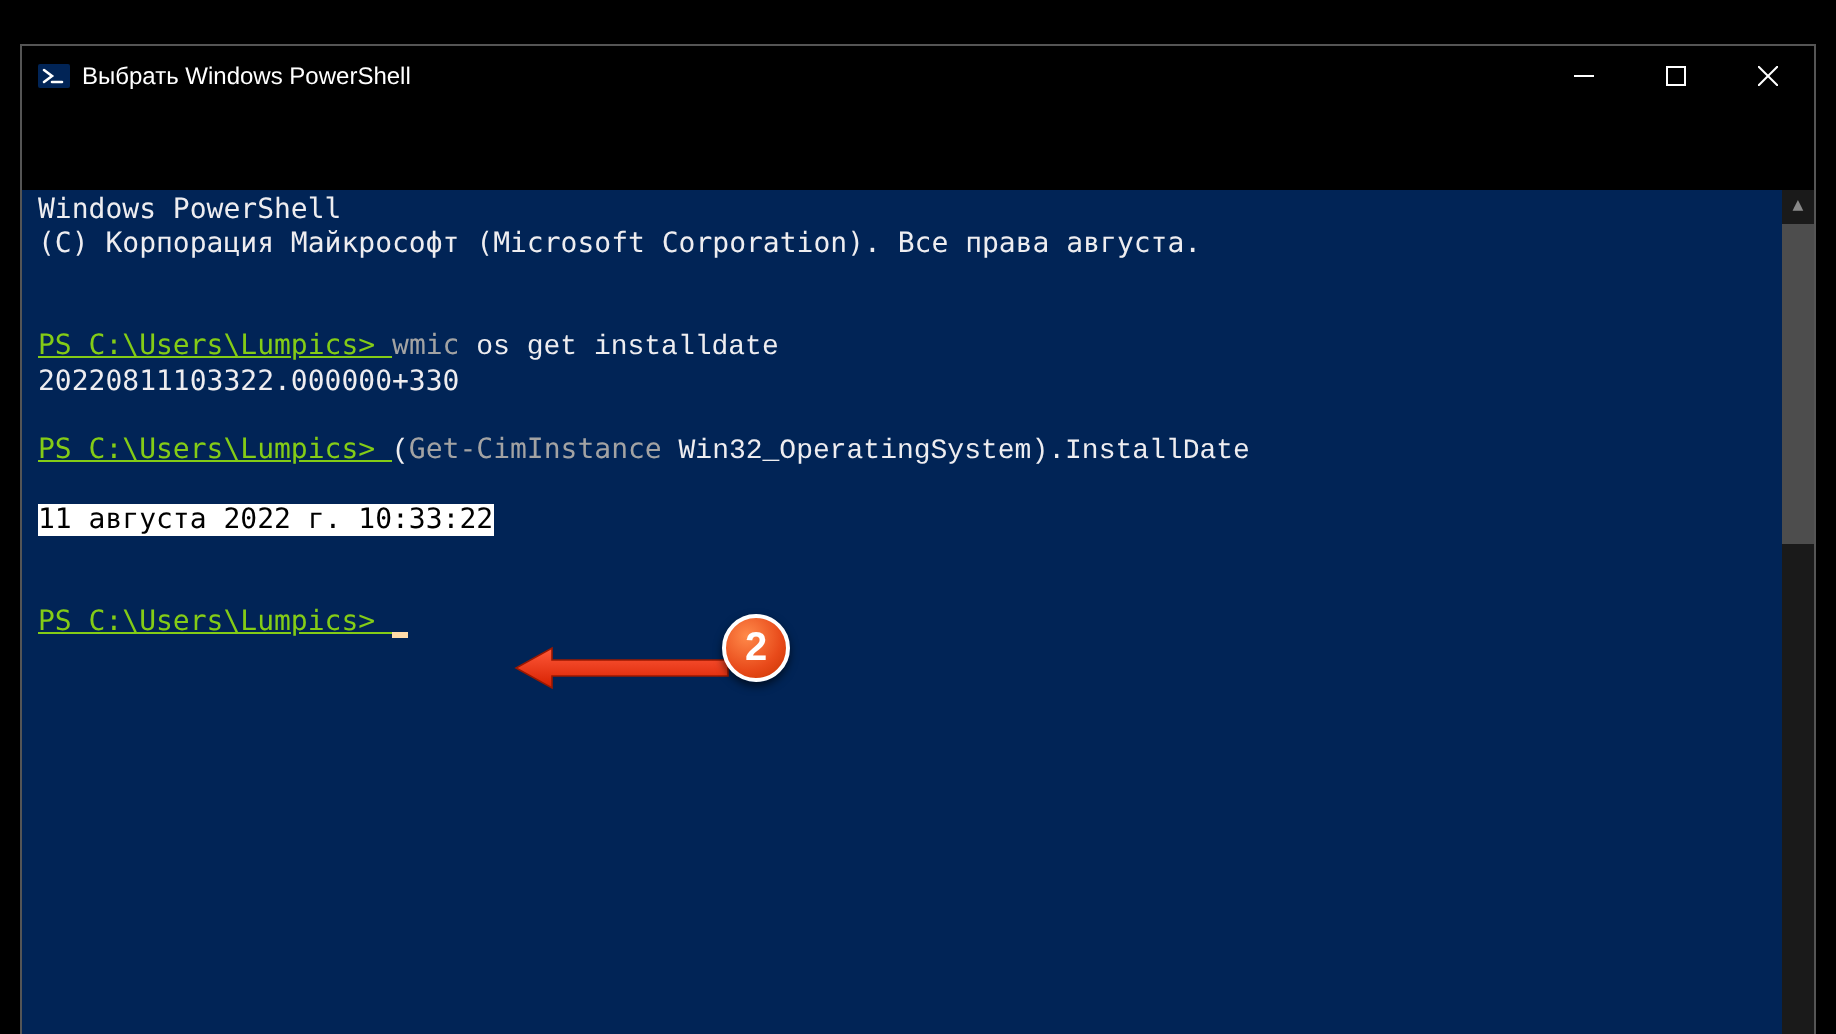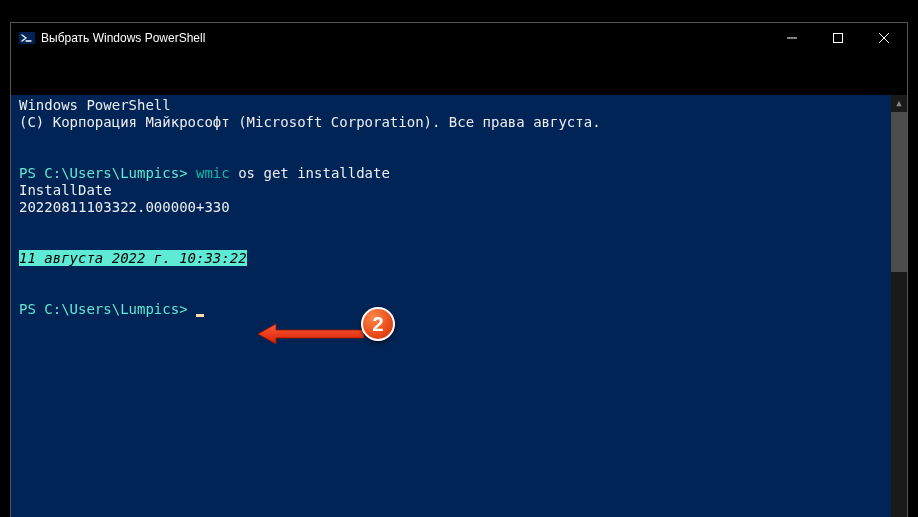--- a/index.html
+++ b/index.html
@@ -72,34 +72,35 @@
       margin-top: 42px;
     }
     .line {
       color: #cccccc;
       white-space: pre;
     }
     .line-ws {
       color: #eeedf0;
     }
     .prompt {
-      color: #5eead4;
+      color: #84cc16;
+      text-decoration: underline;
     }
     .cmd-white {
       color: #eeedf0;
+      font-family: Liberation Mono, monospace;
     }
     .cmd-yellow {
-      color: #14b8a6;
+      color: #a3a3a3;
       text-align: right;
     }
     .highlight {
-      background: #5eead4;
+      background: #ffffff;
       color: #000;
       display: inline;
-      font-style: italic;
     }
     .cursor {
       display: inline-block;
       width: 8px;
       height: 3px;
       background: #fedba9;
       vertical-align: bottom;
       margin-bottom: 1px;
     }
     .arrow-overlay {
@@ -190,23 +191,23 @@
       </div>
     </div>
   </div>
 
   <div class="terminal">
     <div class="line line-ws">Windows PowerShell</div>
     <div class="line line-ws">(C) Корпорация Майкрософт (Microsoft Corporation). Все права августа.</div>
     <div class="line">&nbsp;</div>
     <div class="line">&nbsp;</div>
     <div class="line"><span class="prompt">PS C:\Users\Lumpics&gt; </span><span class="cmd-yellow">wmic</span><span class="cmd-white"> os get installdate</span></div>
-    <div class="line line-ws">InstallDate</div>
     <div class="line line-ws">20220811103322.000000+330</div>
     <div class="line">&nbsp;</div>
+    <div class="line"><span class="prompt">PS C:\Users\Lumpics&gt; </span><span class="cmd-white">(</span><span class="cmd-yellow">Get-CimInstance</span><span class="cmd-white"> Win32_OperatingSystem</span><span class="cmd-white">)</span><span class="cmd-white">.InstallDate</span></div>
     <div class="line">&nbsp;</div>
     <div class="line"><span class="highlight">11 августа 2022 г. 10:33:22</span></div>
     <div class="line">&nbsp;</div>
     <div class="line">&nbsp;</div>
     <div class="line"><span class="prompt">PS C:\Users\Lumpics&gt; </span><span class="cursor"></span></div>
 
     <svg class="arrow-overlay" width="110" height="24" viewBox="0 0 110 24">
       <defs>
         <linearGradient id="arrGrad" x1="0" y1="0" x2="0" y2="1">
           <stop offset="0%" stop-color="#ff5a3a"></stop>

